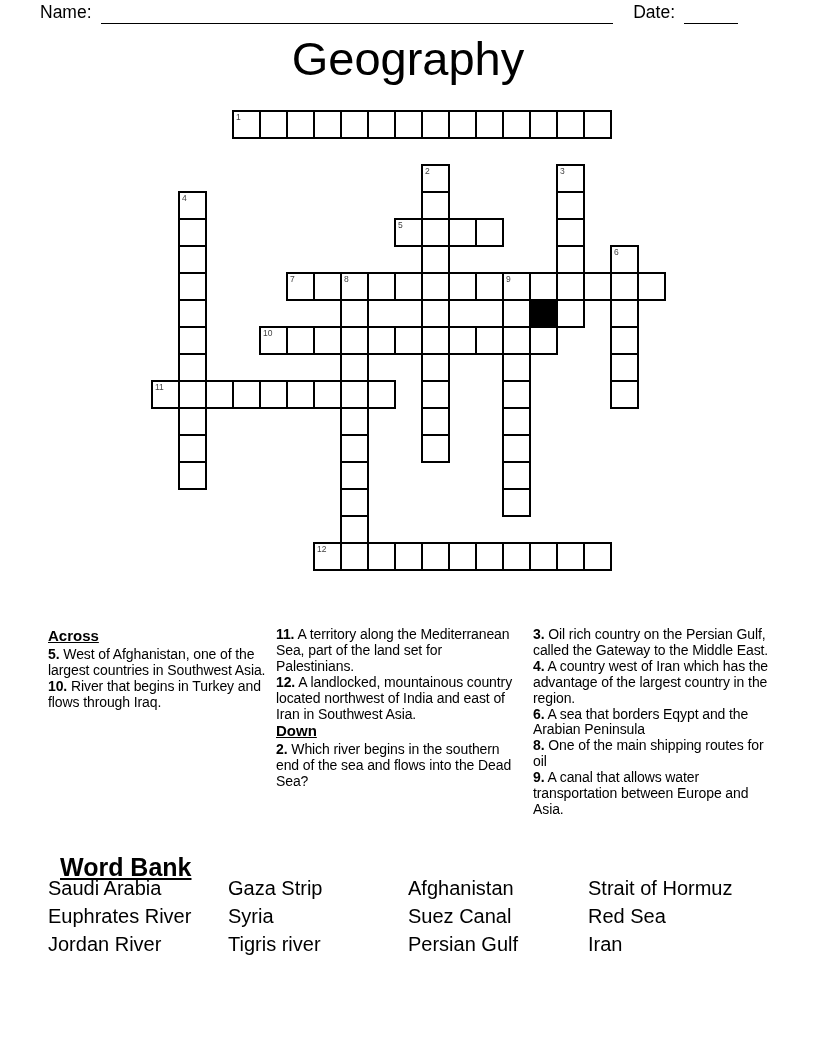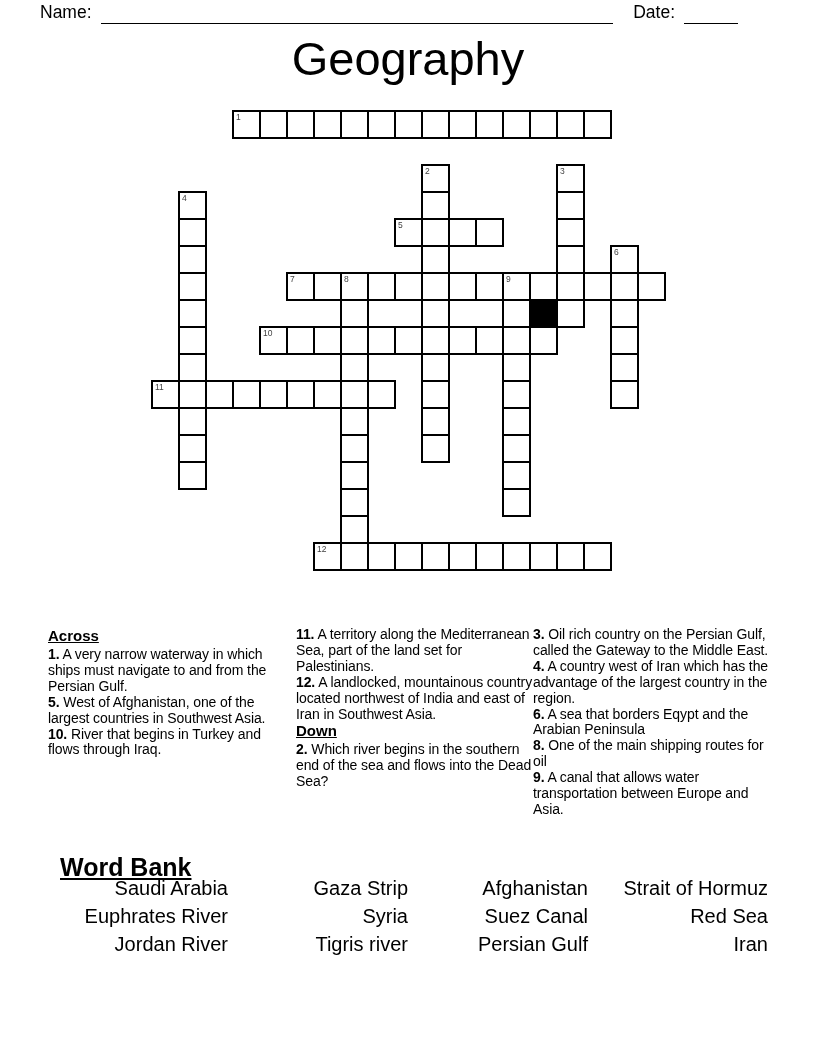--- a/index.html
+++ b/index.html
@@ -41,37 +41,37 @@
   .cell.black{background:#000;}
   .cellnum{
     position:absolute;top:1px;left:2px;
     font-size:8.5px;line-height:9px;color:#3f3f3f;
   }
 
   
   .clues{position:absolute;top:627px;left:0;width:816px;}
   .clue-col{position:absolute;top:0;}
   .clue-col.c1{left:48px;width:234px;}
-  .clue-col.c2{left:296px;width:237px;}
+  .clue-col.c2{left:276px;width:237px;}
   .clue-col.c3{left:533px;width:240px;}
   .clue-heading{
     font-weight:bold;text-decoration:underline;
     font-size:15px;line-height:17px;margin:0 0 3px 0;
   }
   .clue{margin:0;font-size:14px;line-height:15.9px;letter-spacing:-0.1px;}
   .clue b{font-weight:bold;}
 
   
   .wb-heading{
     position:absolute;left:48px;top:842px;margin:12px;
     font-size:25px;line-height:27px;font-weight:bold;text-decoration:underline;
   }
   .wb-cols{position:absolute;left:48px;top:874px;display:flex;}
   .wb-col{width:180px;}
-  .wb-word{font-size:20px;line-height:28px;white-space:nowrap;text-align:right;}
+  .wb-word{font-size:20px;line-height:28px;white-space:nowrap;}
 </style>
 </head>
 <body>
 
 <div class="page">
 
   <div class="name-row">
     <span class="hdr-label">Name:</span>
     <span class="rule name"></span>
     <span class="date-gap"></span>
@@ -210,21 +210,20 @@
       <div class="cell" style="left: 351px; top: 297px;"></div>
       <div class="cell" style="left: 351px; top: 324px;"></div>
       <div class="cell" style="left: 351px; top: 351px;"></div>
       <div class="cell" style="left: 351px; top: 378px;"></div>
       <div class="cell black" style="left: 378px; top: 189px;"></div>
     </div>
 
   <div class="clues">
     <div class="clue-col c1">
         <div class="clue-heading">Across</div>
-        <p class="clue"><b>1.</b> A very narrow waterway in which ships must navigate to and from the Persian Gulf.</p>
         <p class="clue"><b>5.</b> West of Afghanistan, one of the largest countries in Southwest Asia.</p>
         <p class="clue"><b>10.</b> River that begins in Turkey and flows through Iraq.</p>
       </div>
     <div class="clue-col c2">
         <p class="clue"><b>11.</b> A territory along the Mediterranean Sea, part of the land set for Palestinians.</p>
         <p class="clue"><b>12.</b> A landlocked, mountainous country located northwest of India and east of Iran in Southwest Asia.</p>
         <div class="clue-heading">Down</div>
         <p class="clue"><b>2.</b> Which river begins in the southern end of the sea and flows into the Dead Sea?</p>
       </div>
     <div class="clue-col c3">

